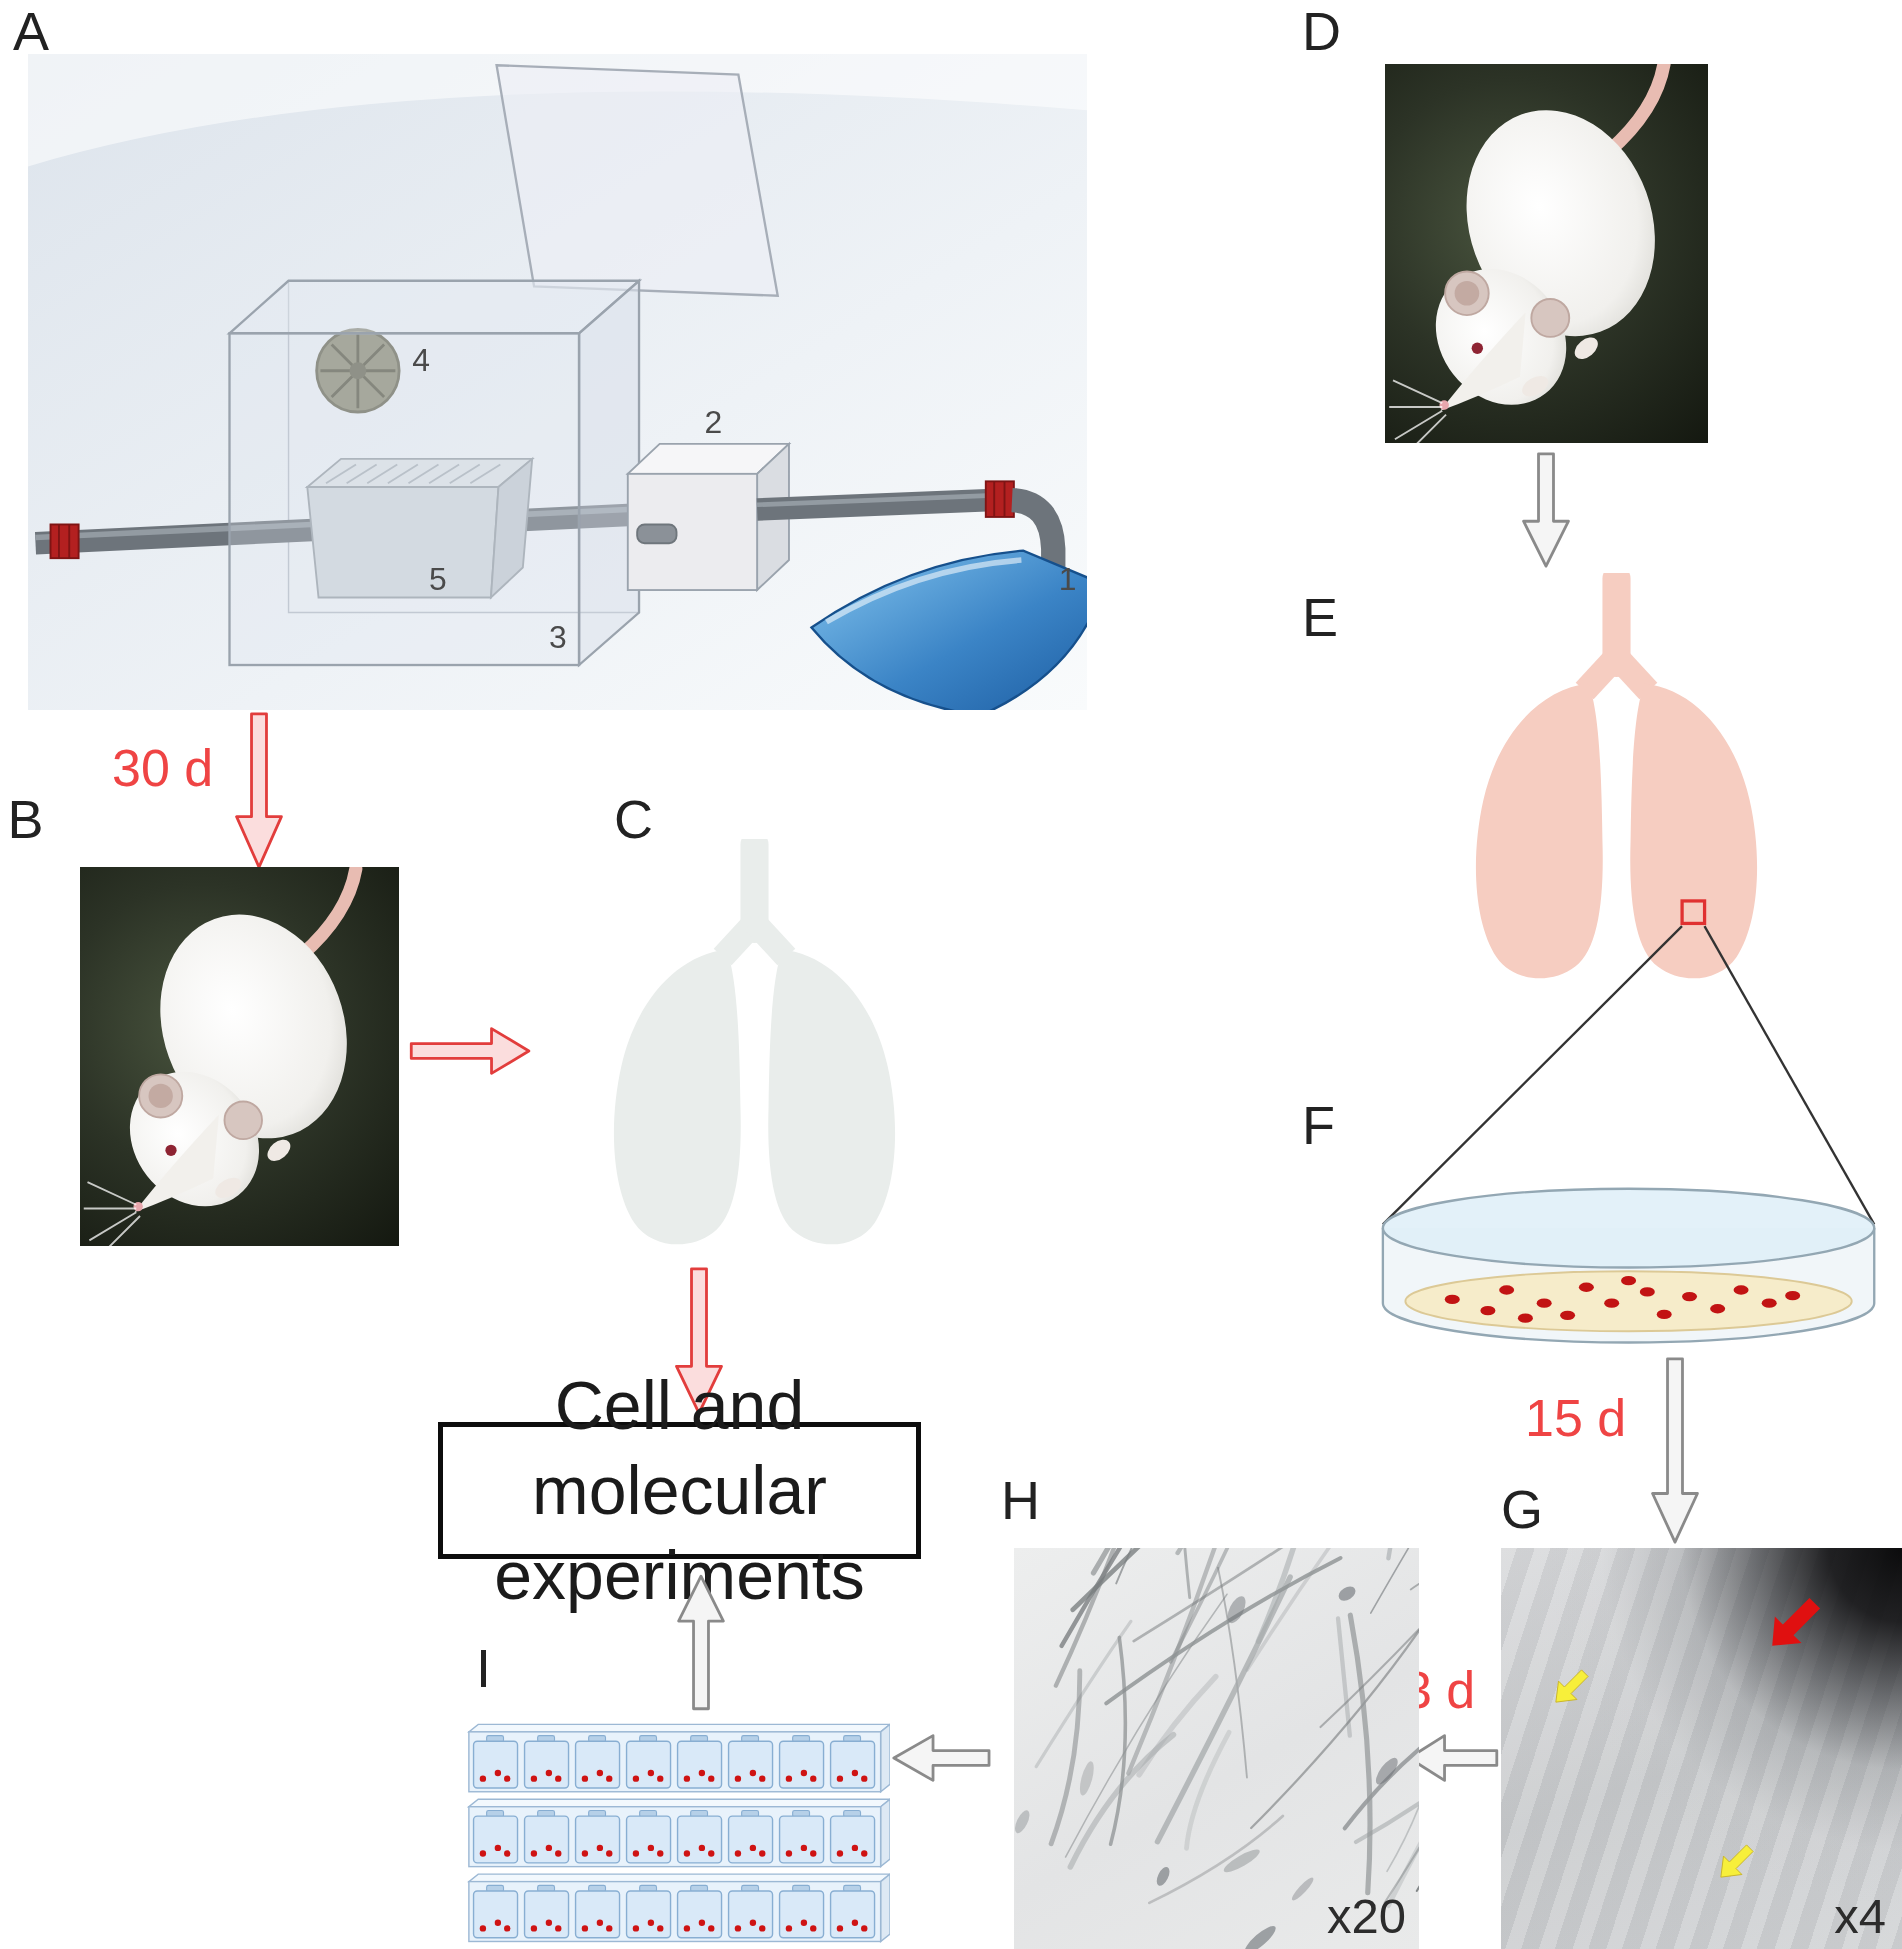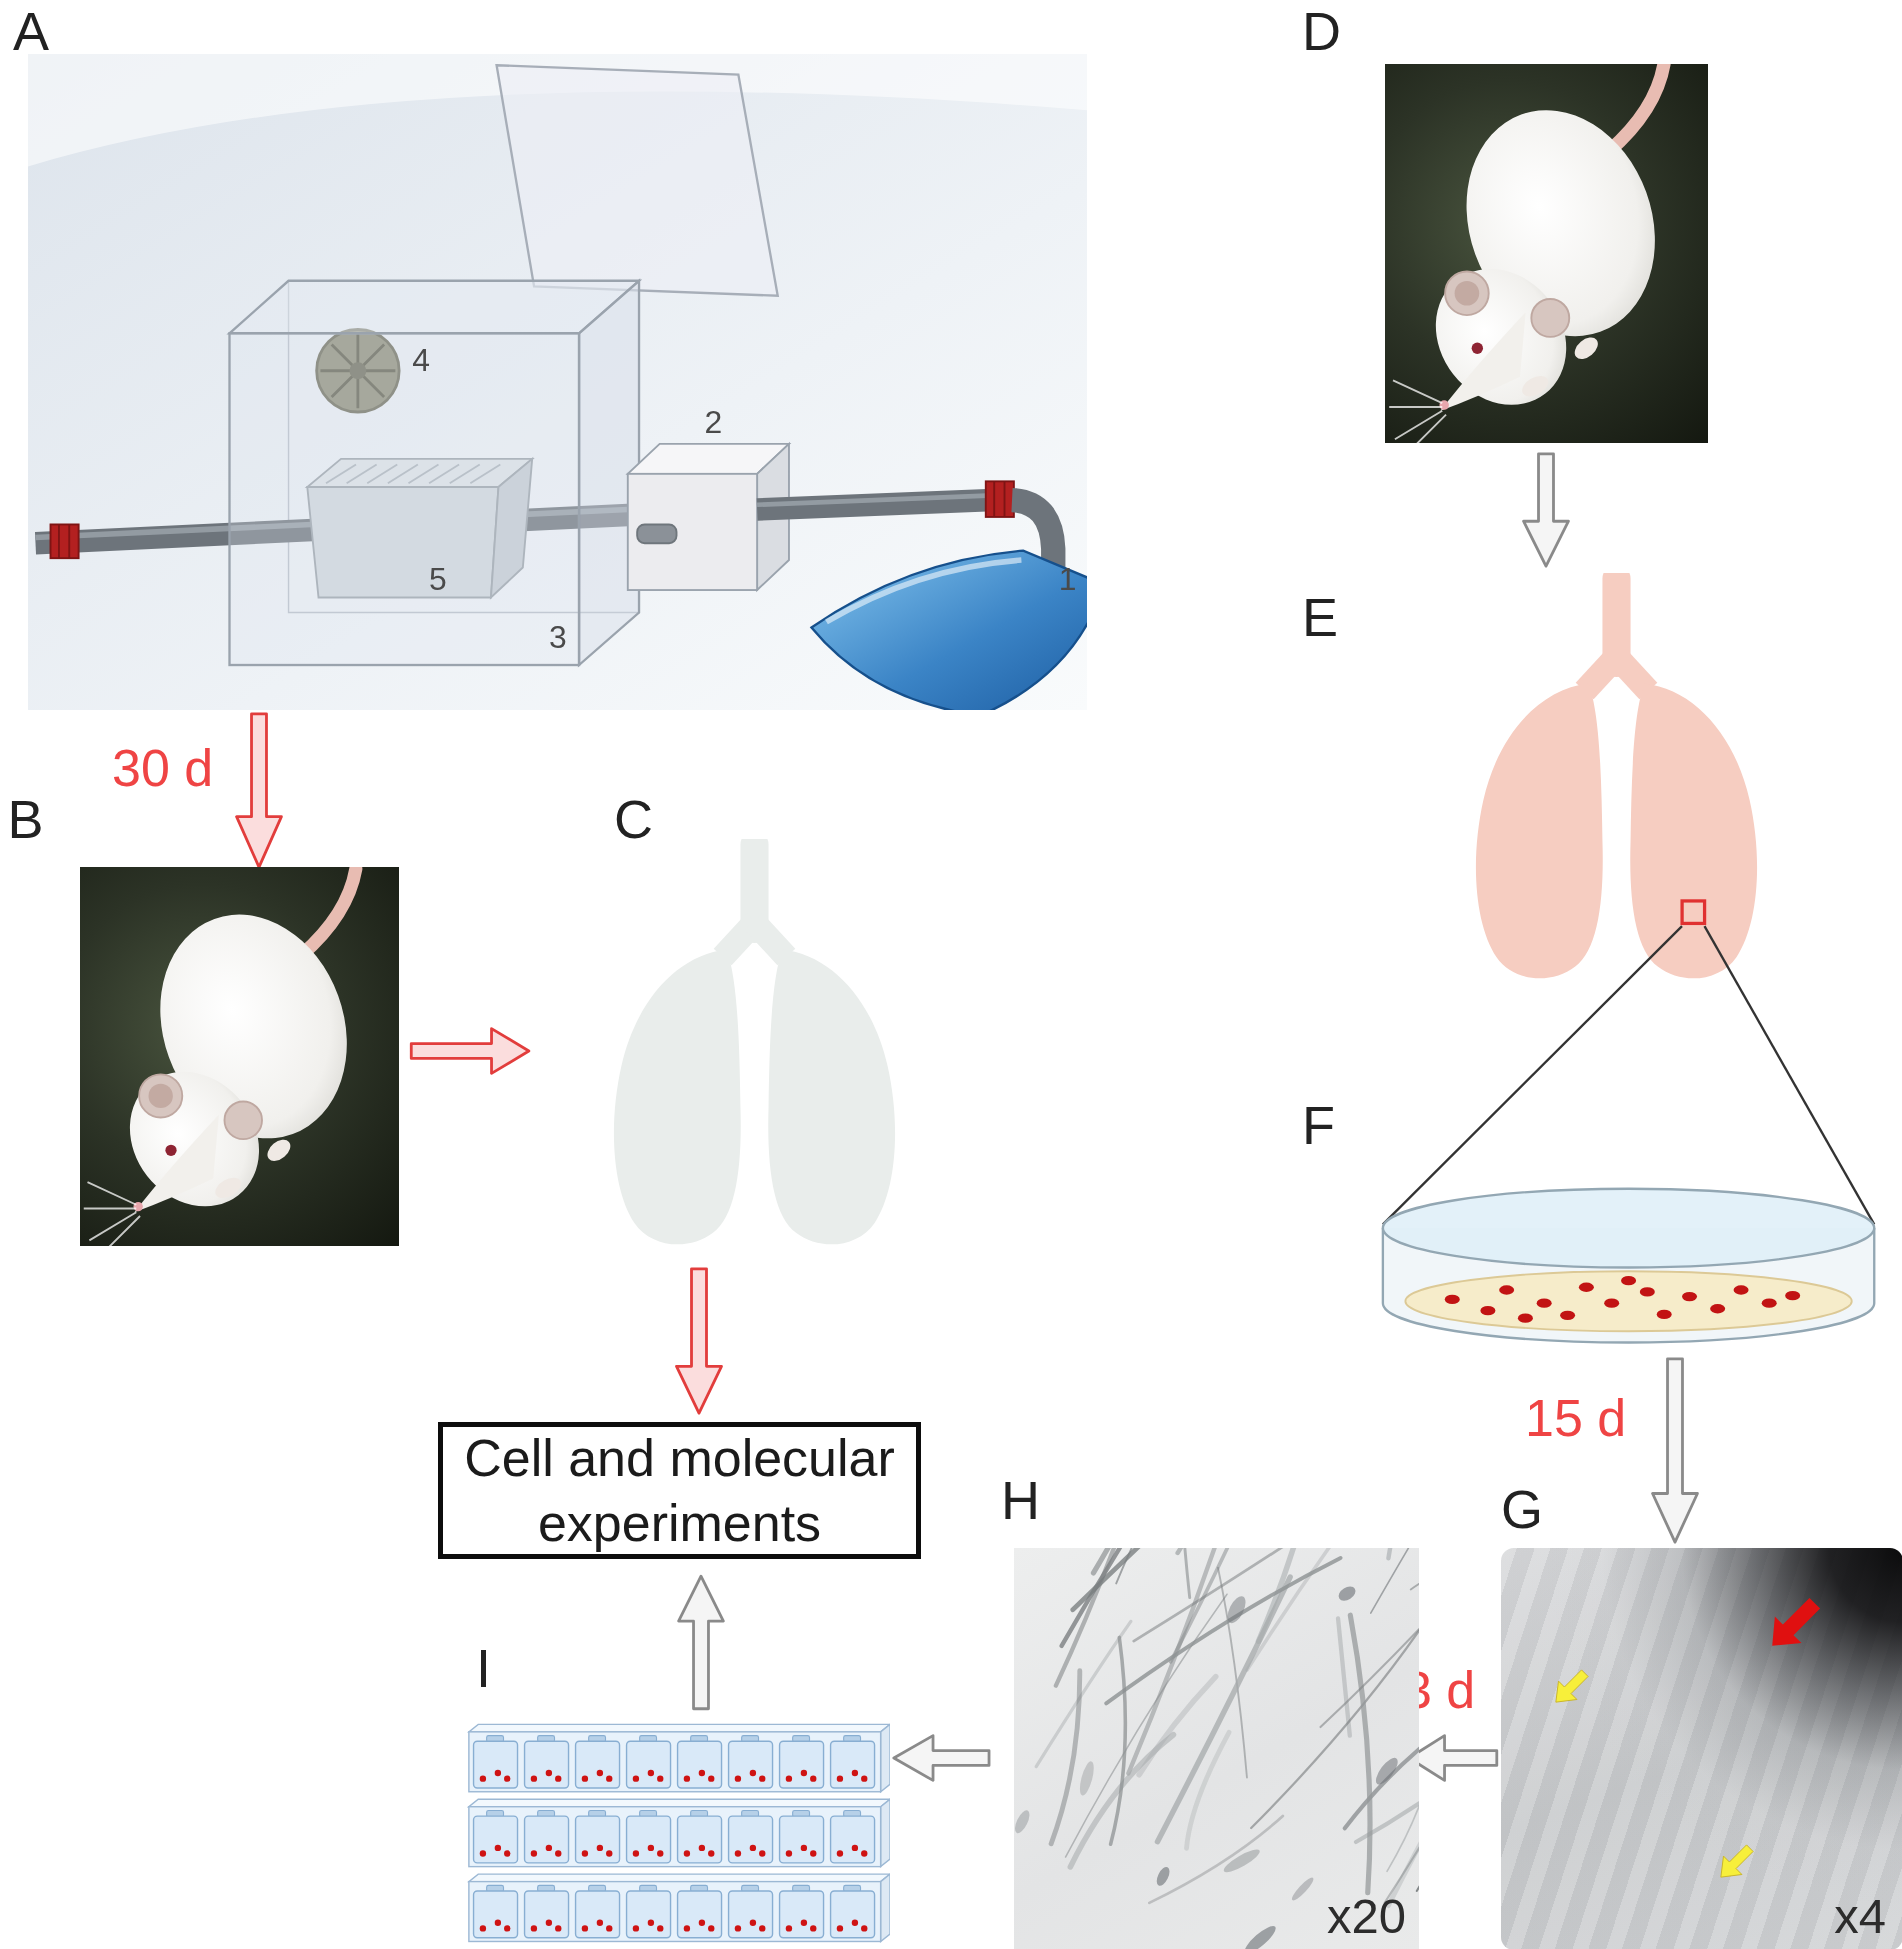--- a/index.html
+++ b/index.html
@@ -14,29 +14,28 @@
   .photo{
     position:absolute;overflow:hidden;
     background:radial-gradient(circle at 38% 42%, #49543e 0%, #2c3326 48%, #141810 100%);
   }
   .photo svg{position:absolute;left:0;top:0;}
   .arrow-red polygon{fill:#fbdddd;stroke:#e23d3c;stroke-width:3;stroke-linejoin:round;}
   .arrow-gray polygon{fill:#f5f5f5;stroke:#8a8a8a;stroke-width:3;stroke-linejoin:round;}
   .experiments-box{
     position:absolute;left:438px;top:1422px;width:483px;height:137px;
     border:5.6px solid #0d0d0d;background:#ffffff;display:flex;align-items:center;justify-content:center;
-    text-align:center;font-size:52px;line-height:1.25;color:#1b1b1b;box-sizing:border-box;padding:0 17px;
+    text-align:center;font-size:68px;line-height:1.25;color:#1b1b1b;box-sizing:border-box;padding:0 17px;
   }
   .micro-g{
     position:absolute;left:1501px;top:1548px;width:402px;height:402px;overflow:hidden;
     background:
       radial-gradient(circle at 100% 0%, rgba(5,5,6,0.97) 0%, rgba(18,18,20,0.92) 13%, rgba(55,57,61,0.65) 26%, rgba(120,124,128,0.28) 39%, rgba(190,192,195,0.06) 53%, rgba(0,0,0,0) 63%),
       repeating-linear-gradient(108deg, rgba(255,255,255,0.15) 0 15px, rgba(148,151,155,0.12) 15px 32px),
       linear-gradient(160deg,#d8d9db 0%,#c7c9cb 52%,#d0d2d4 100%);
-    border-radius: 13px;
   }
   .micro-h{
     position:absolute;left:995px;top:1548px;width:405px;height:402px;overflow:hidden;
     background:linear-gradient(150deg,#edeeee 0%,#e3e4e5 55%,#e9eaea 100%);
     margin-left:19px;
   }
   .hidden-defs{position:absolute;width:0;height:0;overflow:hidden;}
 </style>
 </head>
 <body>

